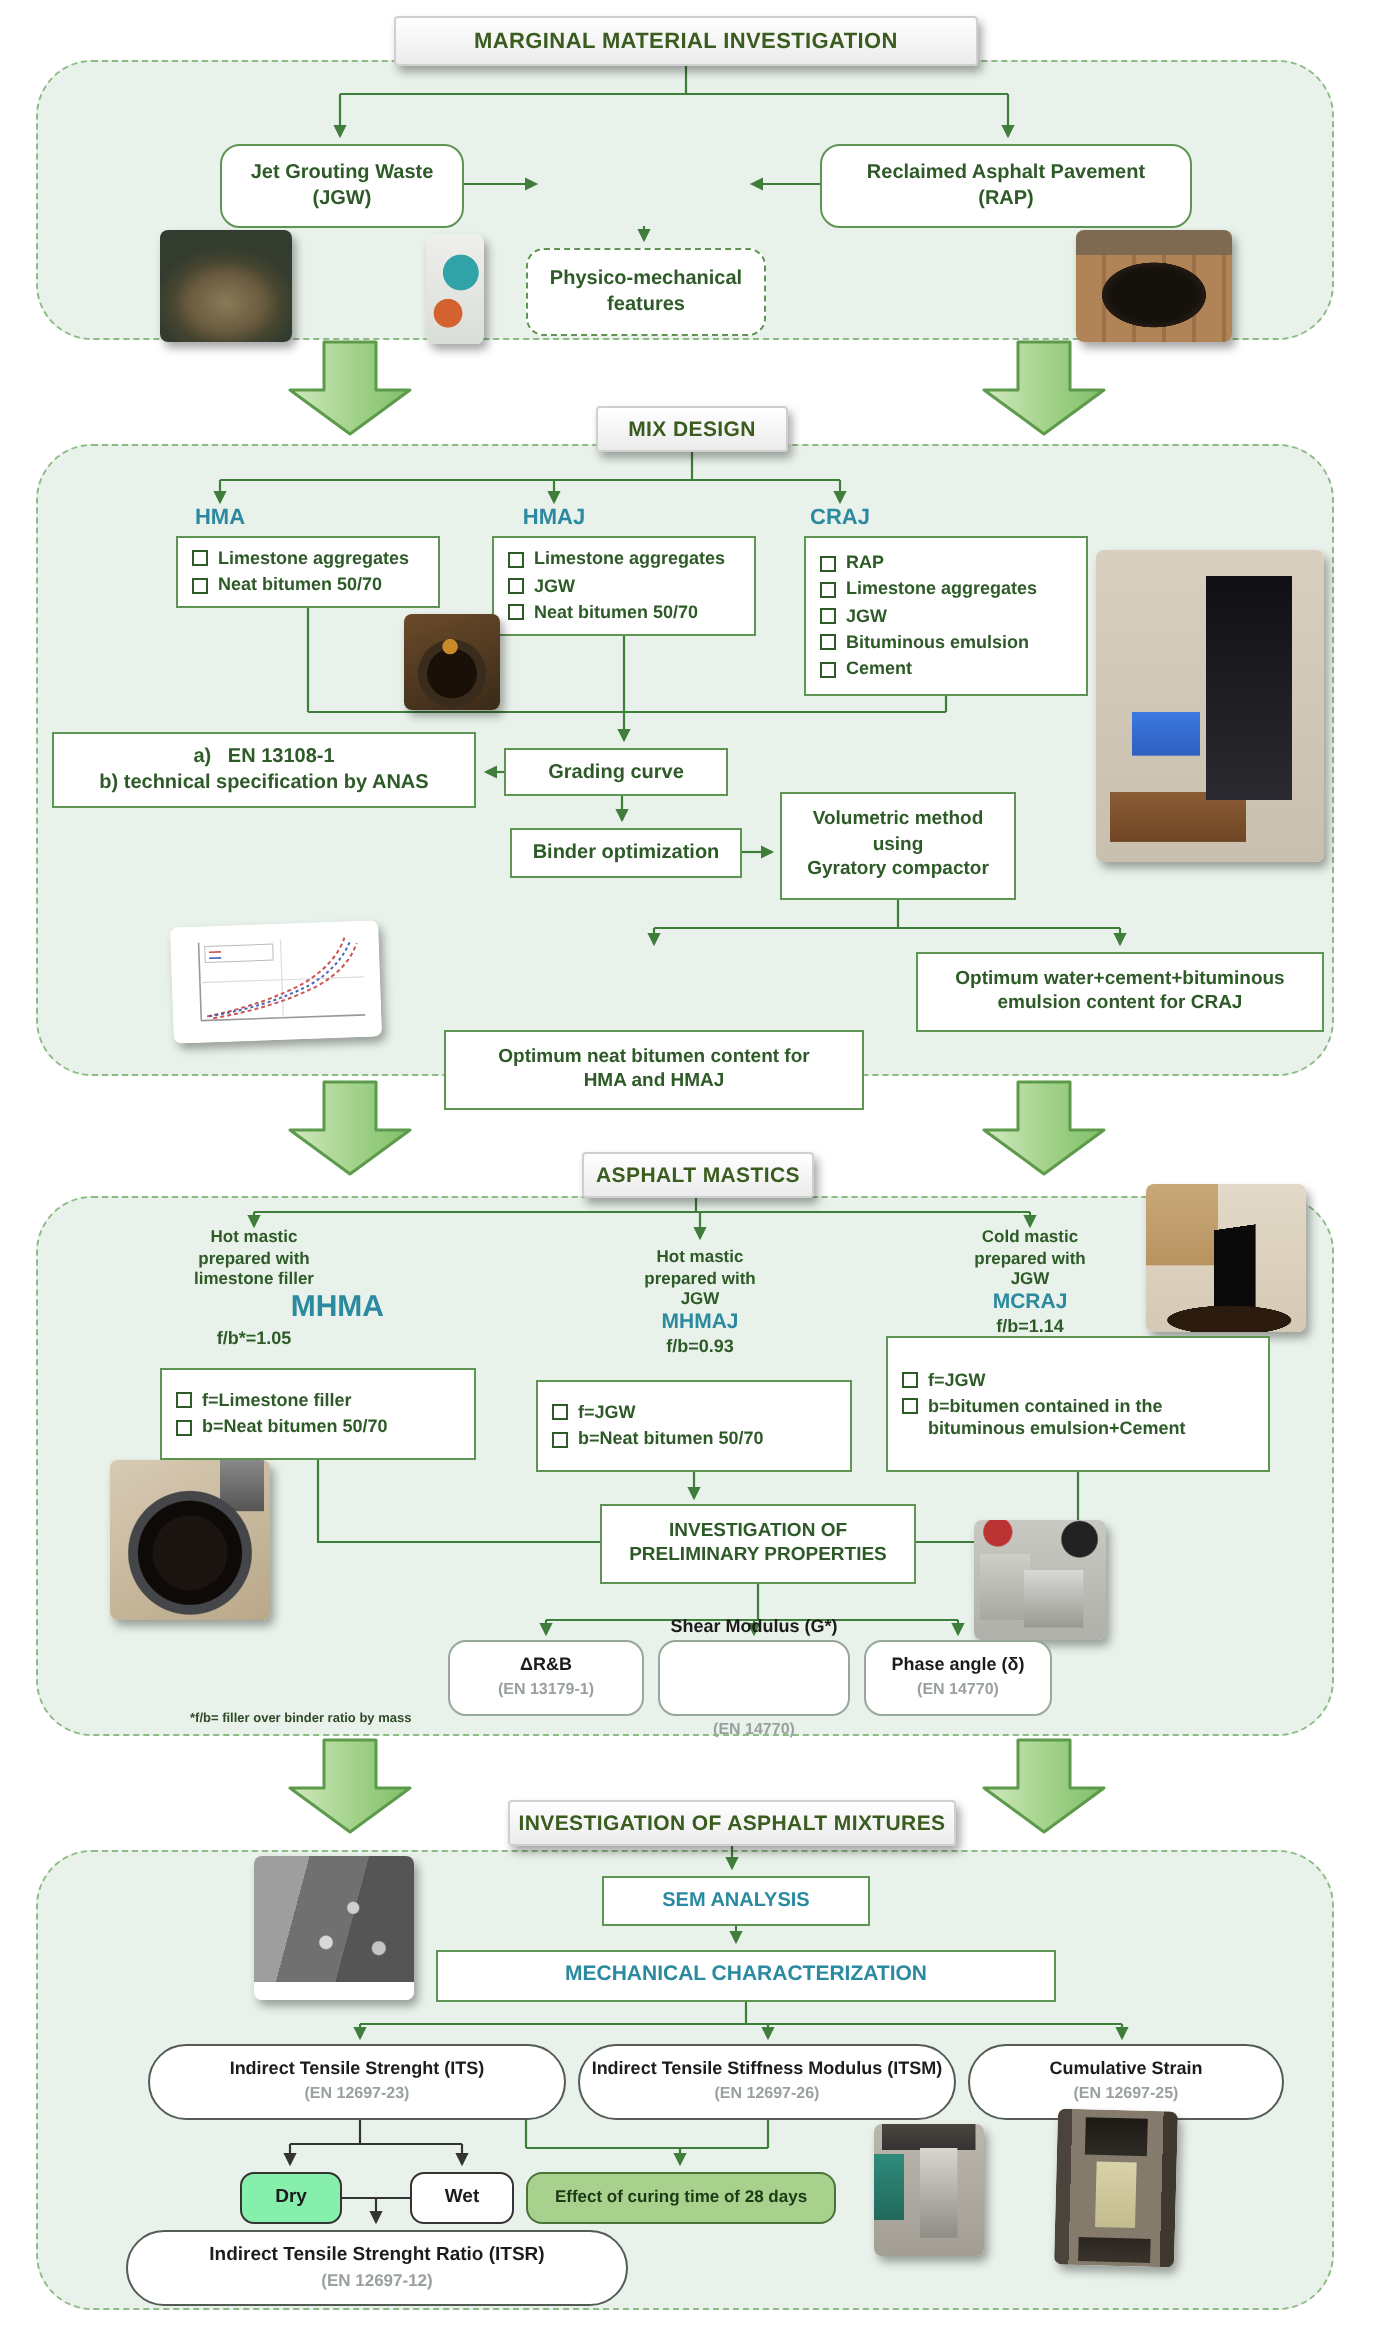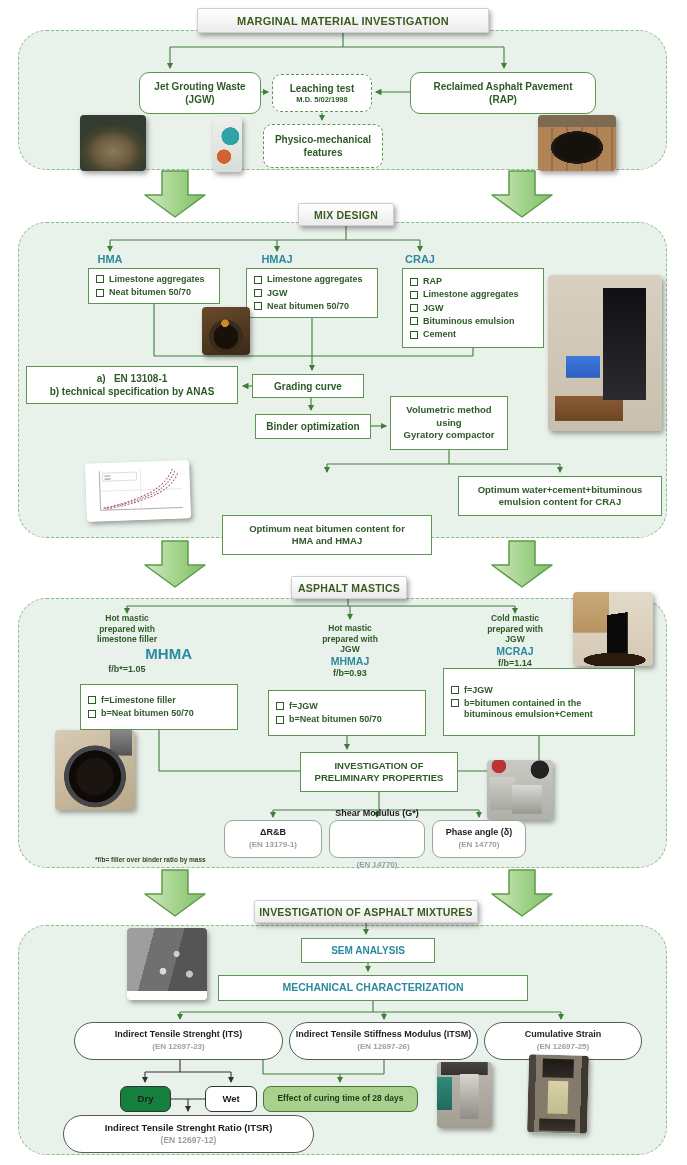--- a/index.html
+++ b/index.html
@@ -120,29 +120,25 @@
       <path d="M231,1072 V1082" marker-end="url(#ab)"></path>
       <path d="M171,1099 H205"></path>
       <path d="M188,1099 V1111" marker-end="url(#ab)"></path>
     </g>
   </svg>
 
   <div class="banner" style="left:197px;top:8px;width:292px;height:25px;">
     <span>MARGINAL MATERIAL INVESTIGATION</span>
   </div>
 
-  <div class="bx r10" style="left:110px;top:72px;width:122px;height:42px;font-size:10px;margin-left:29px;">
+  <div class="bx r10" style="left:110px;top:72px;width:122px;height:42px;font-size:10px;">
     <div>Jet Grouting Waste</div>
     <div>(JGW)</div>
   </div>
 
-  <div class="bx dash" style="left:272px;top:74px;width:100px;height:38px;">
-    <div style="font-size:10px;">Leaching test</div>
-    <div style="font-size:7.5px;">M.D. 5/02/1998</div>
-  </div>
 
   <div class="bx r10" style="left:410px;top:72px;width:186px;height:42px;font-size:10px;">
     <div>Reclaimed Asphalt Pavement</div>
     <div>(RAP)</div>
   </div>
 
   <div class="bx dash" style="left:263px;top:124px;width:120px;height:44px;font-size:10px;">
     <div>Physico-mechanical</div>
     <div>features</div>
   </div>
@@ -391,21 +387,21 @@
   </div>
   <div class="bx dkbx" style="left:289px;top:1022px;width:189px;height:38px;">
     <div class="tname">Indirect Tensile Stiffness Modulus (ITSM)</div>
     <div class="tstd">(EN 12697-26)</div>
   </div>
   <div class="bx dkbx" style="left:484px;top:1022px;width:158px;height:38px;">
     <div class="tname">Cumulative Strain</div>
     <div class="tstd">(EN 12697-25)</div>
   </div>
 
-  <div class="bx" style="left:120px;top:1086px;width:51px;height:26px;border:1.2px solid #333;border-radius:7px;color:#1c1c1c;font-size:9.5px;font-weight:600;background:#15803d;">
+  <div class="bx" style="left:120px;top:1086px;width:51px;height:26px;border:1.2px solid #333;border-radius:7px;color:#1c1c1c;font-size:9.5px;font-weight:600;background:#86efac;">
     <div>Dry</div>
   </div>
   <div class="bx" style="left:205px;top:1086px;width:52px;height:26px;border:1.2px solid #333;border-radius:7px;color:#1c1c1c;font-size:9.5px;font-weight:600;background:#fff;">
     <div>Wet</div>
   </div>
 
   <div class="bx curing" style="left:263px;top:1086px;width:155px;height:26px;">
     <div>Effect of curing time of 28 days</div>
   </div>
 

